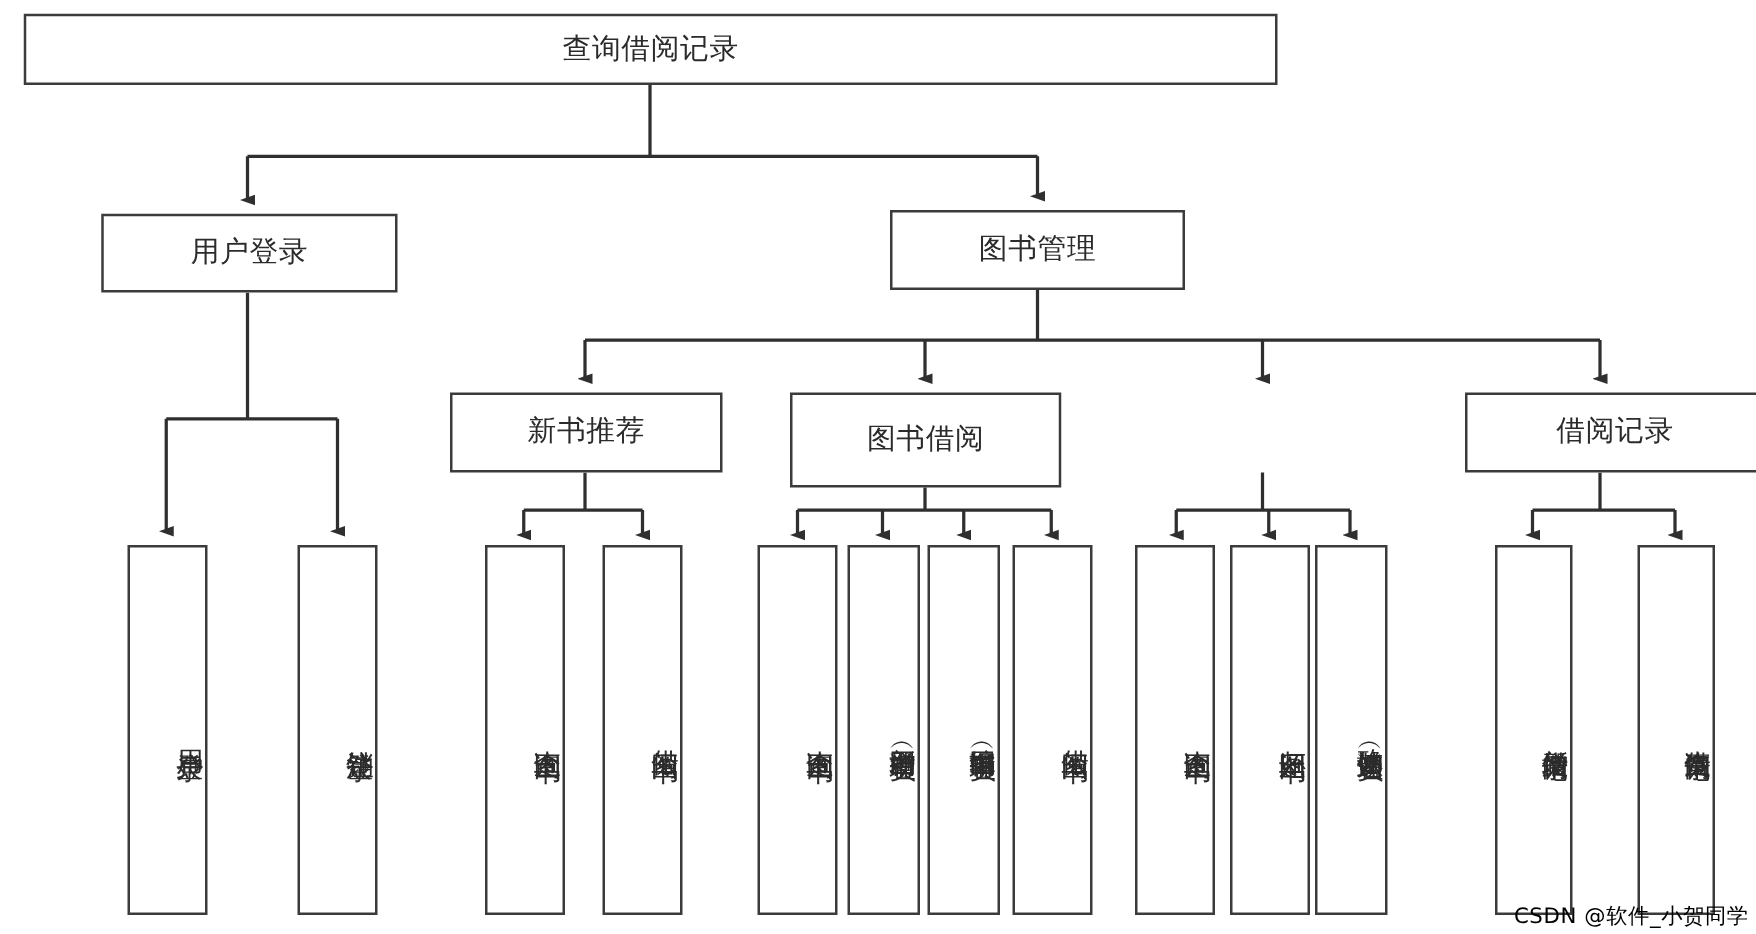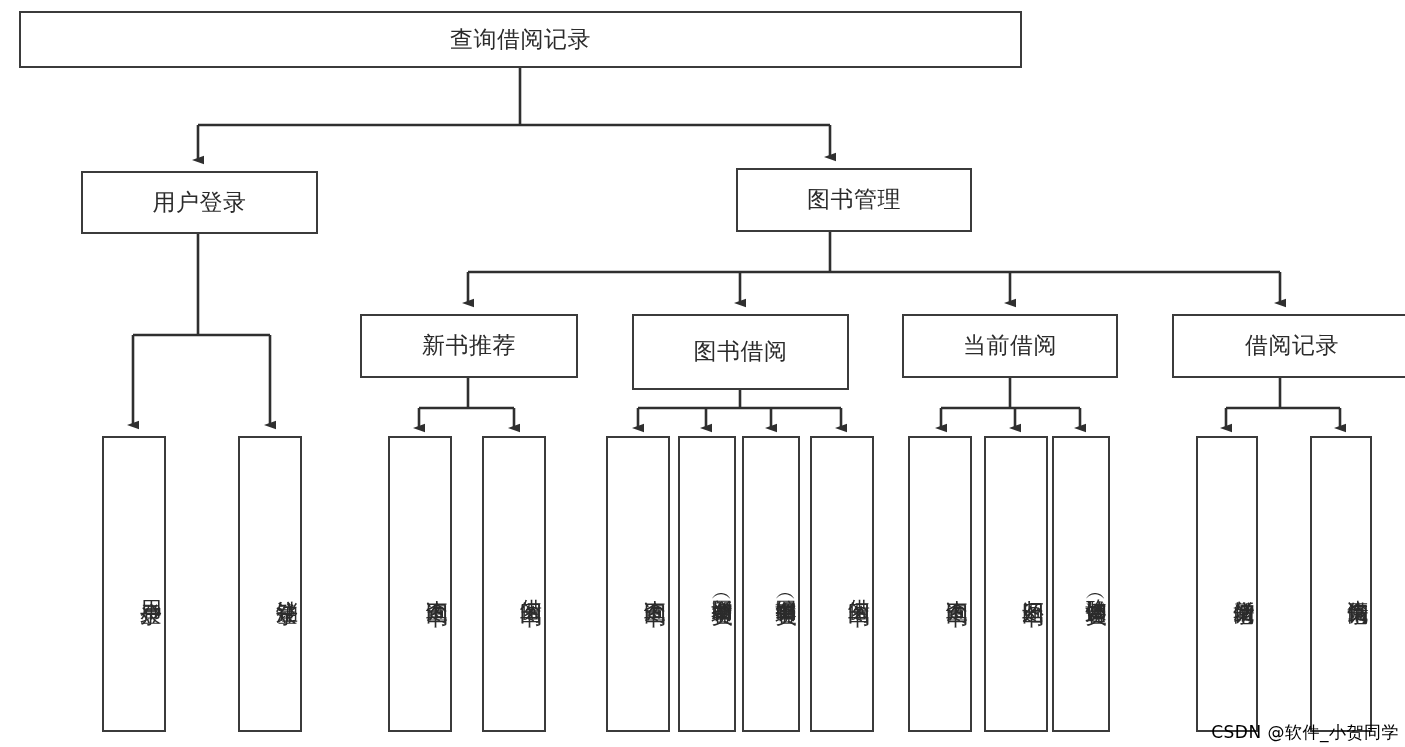--- a/index.html
+++ b/index.html
@@ -124,35 +124,32 @@
   </svg>
 
   <div class="node horizontal" style="left:19px; top:11px; width:1003px; height:57px;">
     <span>查询借阅记录</span>
   </div>
 
   <div class="node horizontal" style="left:81px; top:171px; width:237px; height:63px;">
     <span>用户登录</span>
   </div>
 
-  <div class="node horizontal" style="left:712px; top:168px; width:236px; height:64px;margin-left:24px;">
+  <div class="node horizontal" style="left:712px; top:168px; width:236px; height:64px;">
     <span>图书管理</span>
   </div>
 
   <div class="node horizontal" style="left:360px; top:314px; width:218px; height:64px;">
     <span>新书推荐</span>
   </div>
 
   <div class="node horizontal" style="left:632px; top:314px; width:217px; height:76px;">
     <span>图书借阅</span>
   </div>
 
-  <div class="node horizontal" style="left:902px; top:314px; width:216px; height:64px;">
-    <span>当前借阅</span>
-  </div>
 
   <div class="node horizontal" style="left:1172px; top:314px; width:240px; height:64px;">
     <span>借阅记录</span>
   </div>
 
   <div class="node vertical" style="left:102px; top:436px; width:64px; height:296px;">
     <span>用户登录</span>
   </div>
 
   <div class="node vertical" style="left:238px; top:436px; width:64px; height:296px;">

